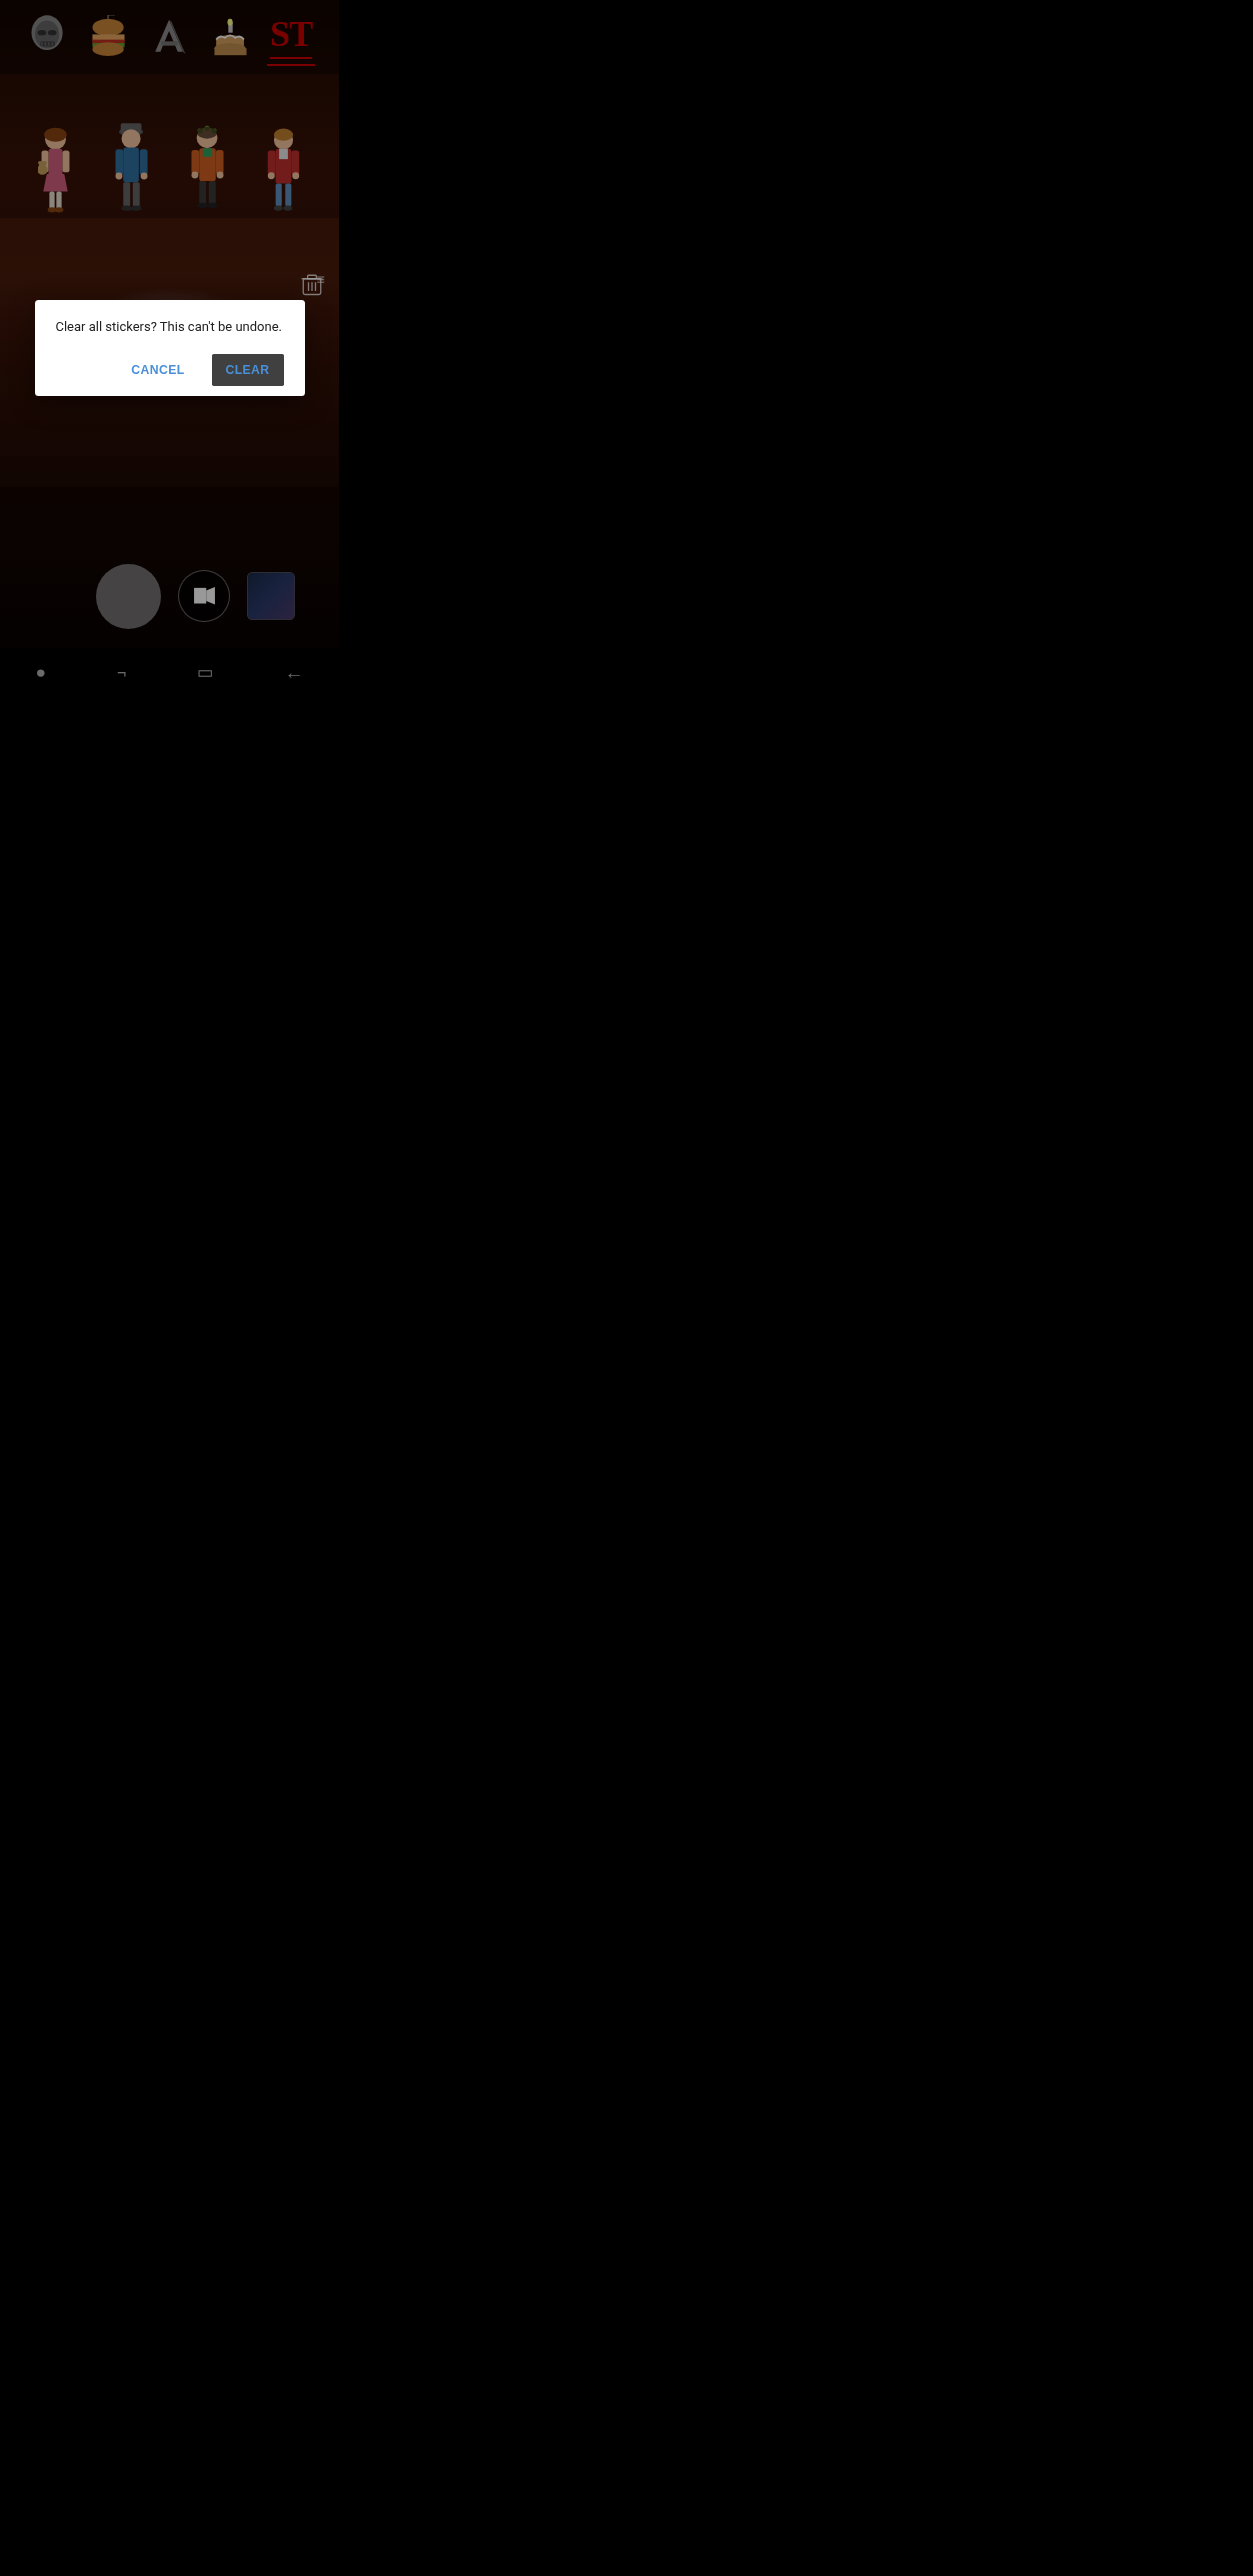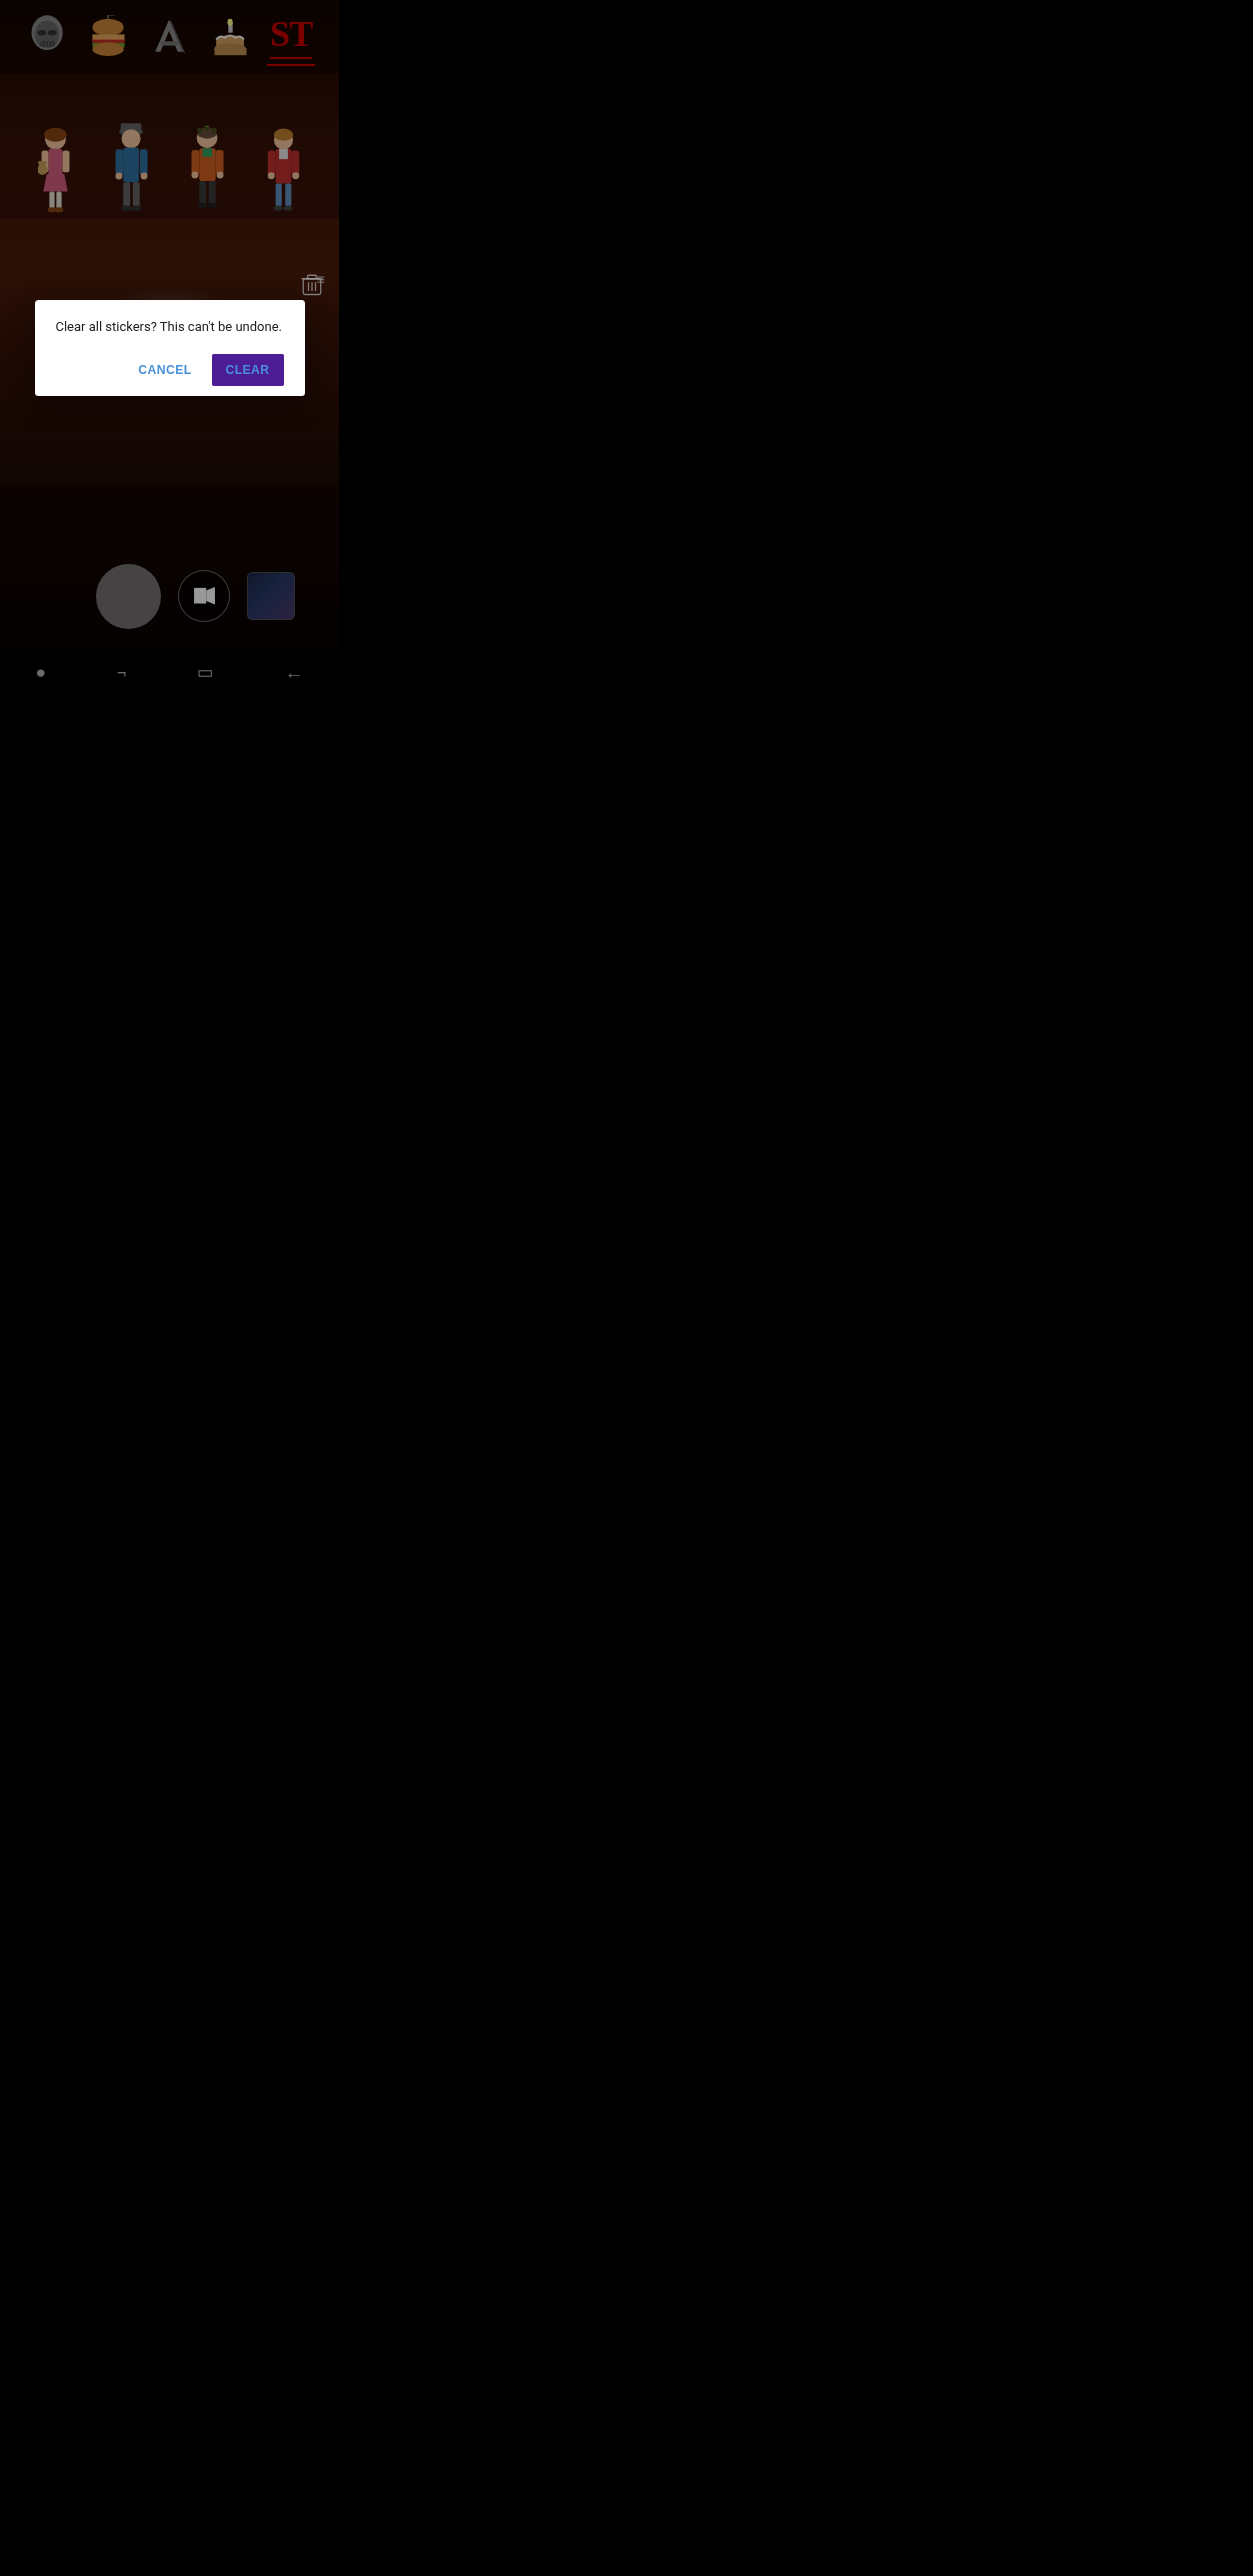--- a/index.html
+++ b/index.html
@@ -144,42 +144,42 @@
     .dialog-message {
       font-size: 13px;
       color: #212121;
       line-height: 1.5;
       margin-bottom: 17.4px;
     }
 
     .dialog-buttons {
       display: flex;
       justify-content: flex-end;
-      gap: 6px;
+      gap: 13px;
       align-items: center;
     }
 
     .dialog-btn {
       padding: 8.7px 14px;
       border: none;
       cursor: pointer;
       font-size: 12.2px;
       font-weight: 600;
       letter-spacing: 0.4px;
       border-radius: 1.7px;
       text-transform: uppercase;
     }
 
     .dialog-btn-cancel {
       background: transparent;
       color: #4a90d9;
     }
 
     .dialog-btn-clear {
-      background: #4c1d95;
+      background: #404040;
       color: #4a90d9;
       text-align: center;
     }
 
     
     .bottom-controls {
       position: absolute;
       bottom: 52px;
       left: 0; right: 0;
       height: 96px;

